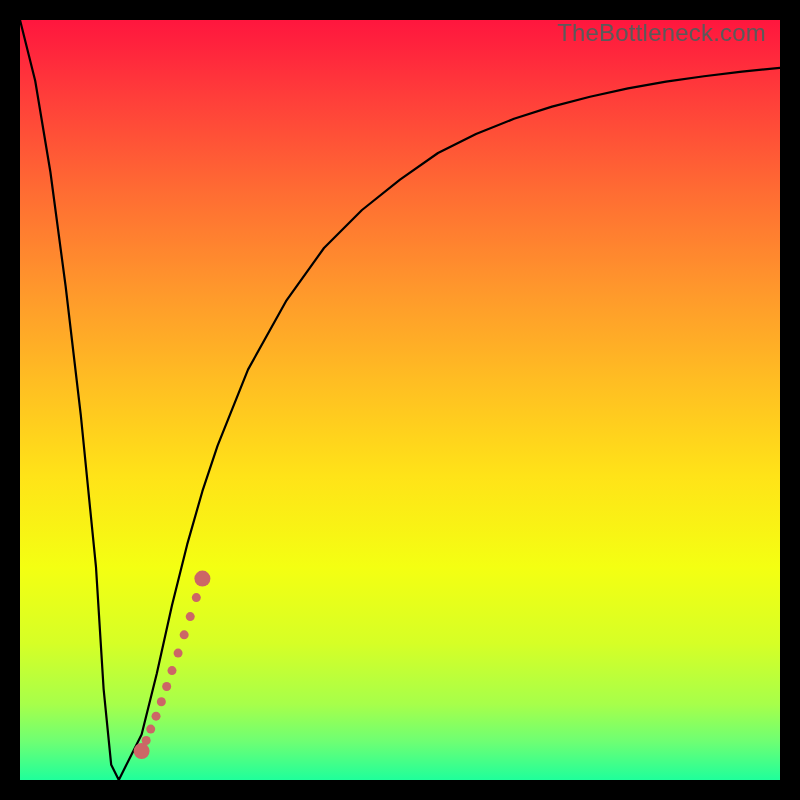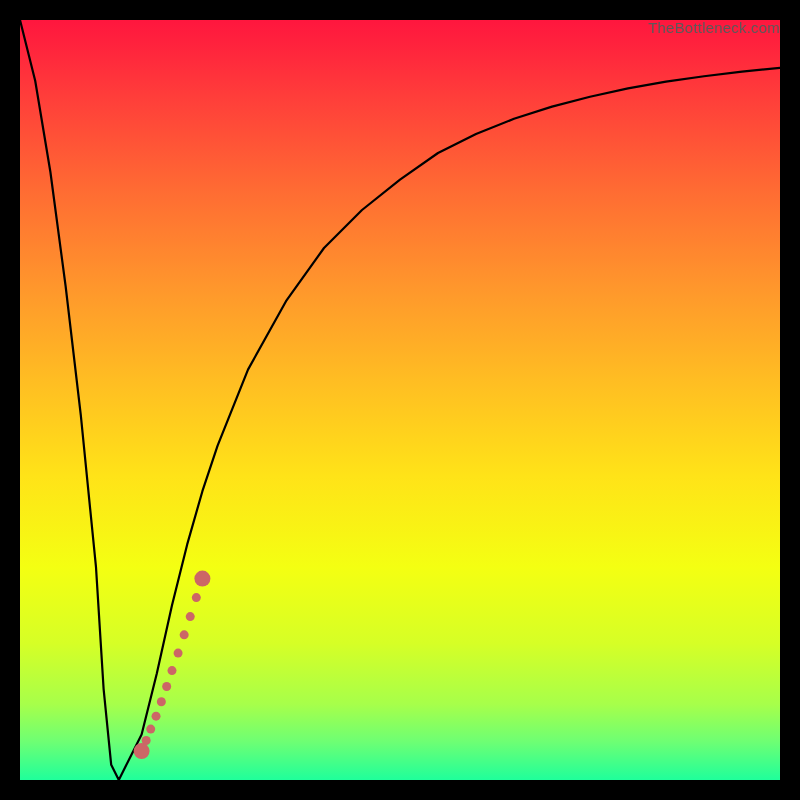--- a/index.html
+++ b/index.html
@@ -20,24 +20,24 @@
   }
   .plot {
     position: absolute;
     left: 0;
     top: 0;
     width: 760px;
     height: 760px;
   }
   .watermark {
     position: absolute;
-    right: 0;
+    right: 14px;
     top: -1px;
     font-family: Arial, Helvetica, sans-serif;
-    font-size: 15px;
+    font-size: 24px;
     font-weight: 500;
     color: #5a5a5a;
     letter-spacing: 0.2px;
   }
   svg { display: block; }
 </style>
 </head>
 <body>
 
 <div class="frame">

